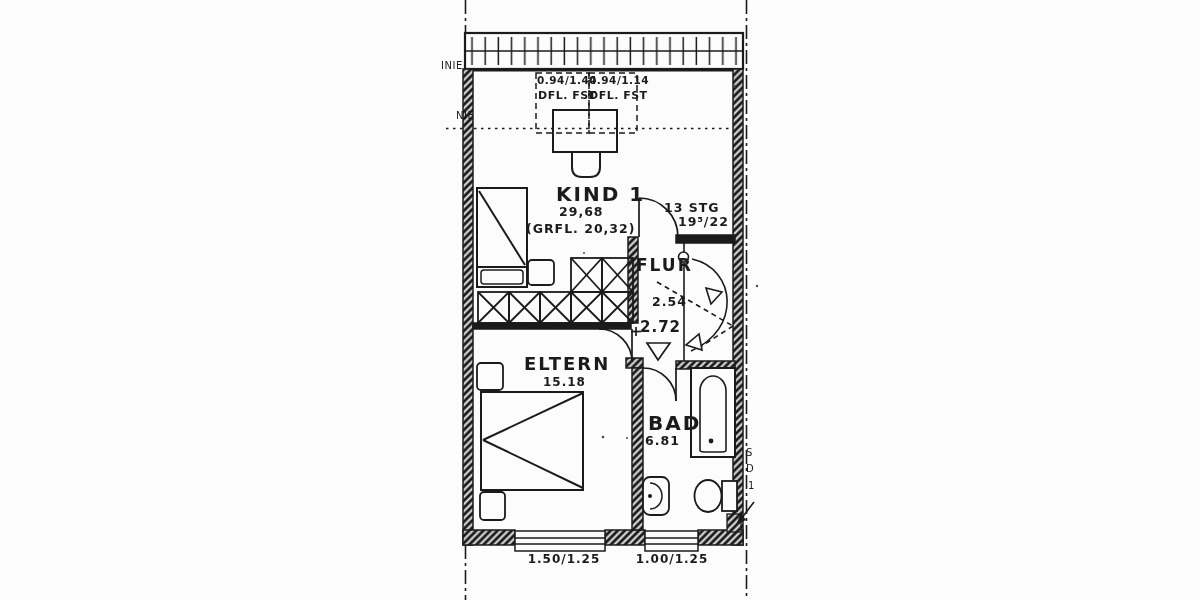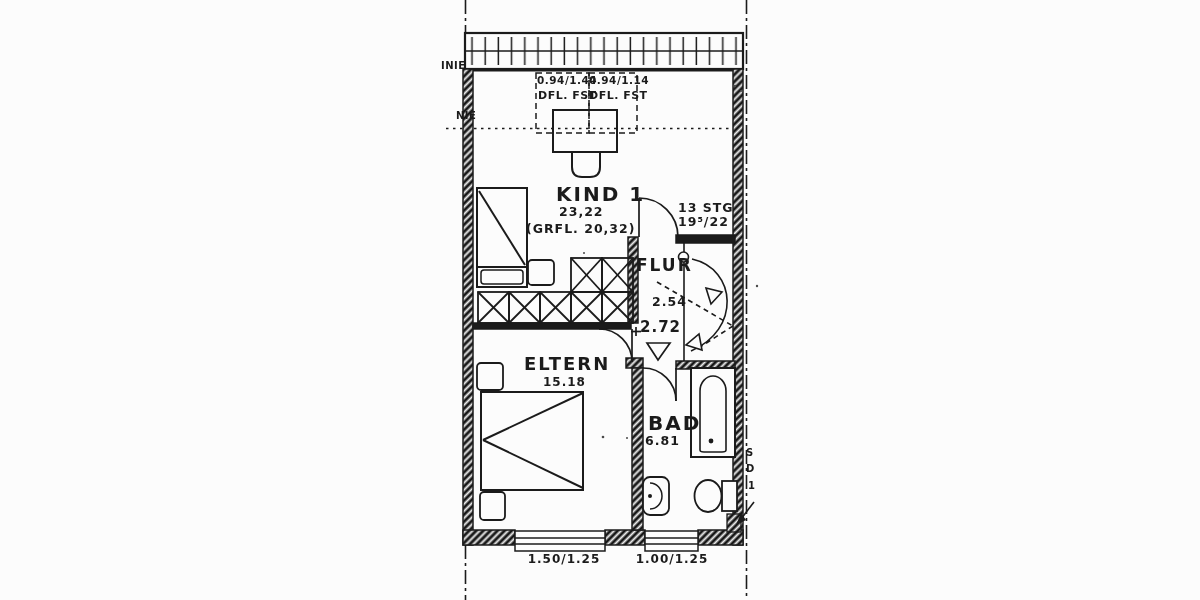--- a/index.html
+++ b/index.html
@@ -7,21 +7,21 @@
         font-family:"DejaVu Sans",sans-serif;}
   .page svg{position:absolute;left:0;top:0;}
   .lbl{position:absolute;color:#1b1b1b;font-weight:600;white-space:nowrap;letter-spacing:1.5px;}
   .name-lg{font-size:17px;letter-spacing:2px;}
   .name-md{font-size:20px;letter-spacing:2px;}
   .num{font-size:12.5px;letter-spacing:1px;}
   .num-lg{font-size:15px;letter-spacing:1px;}
   .dim{font-size:12px;letter-spacing:1px;text-align:center;width:116px;}
   .tiny{font-size:10.5px;letter-spacing:0.5px;text-align:center;}
   .stair-txt{font-size:12.5px;font-weight:700;letter-spacing:1px;}
-  .edge{font-size:10px;letter-spacing:0.5px;font-weight:700;}
+  .edge{font-size:10px;letter-spacing:0.5px;font-weight:400;}
 </style>
 </head>
 <body>
 
 <div class="page">
 
   <svg width="1200" height="600" viewBox="0 0 1200 600">
     <defs>
       <pattern id="hatch" width="5" height="5" patternUnits="userSpaceOnUse" patternTransform="rotate(45)">
         <rect width="5" height="5" fill="#ececec"></rect>
@@ -180,24 +180,24 @@
         <circle cx="584" cy="253" r="1"></circle>
     </g>
   </svg>
 
   <div class="lbl tiny" style="left:537px;top:74px;width:51px;">0.94/1.44</div>
   <div class="lbl tiny" style="left:589px;top:74px;width:32px;">0.94/1.14</div>
   <div class="lbl tiny" style="left:538px;top:89px;width:50px;font-size:11px;">DFL. FST</div>
   <div class="lbl tiny" style="left:589px;top:89px;width:48px;font-size:11px;">DFL. FST</div>
 
   <div class="lbl name-md" style="left:556px;top:182px;">KIND 1</div>
-  <div class="lbl num" style="left:559px;top:204px;">23,22</div>
+  <div class="lbl num" style="left:559px;top:204px;">29,68</div>
   <div class="lbl num" style="left:526px;top:221px;">(GRFL. 20,32)</div>
 
-  <div class="lbl stair-txt" style="left:678px;top:200px;">13 STG</div>
+  <div class="lbl stair-txt" style="left:664px;top:200px;">13 STG</div>
   <div class="lbl stair-txt" style="left:678px;top:214px;">19⁵/22</div>
 
   <div class="lbl name-lg" style="left:636px;top:255px;">FLUR</div>
   <div class="lbl num" style="left:646px;top:294px;margin-left:6px;">2.54</div>
   <div class="lbl num-lg" style="left:640px;top:318px;">2.72</div>
 
   <div class="lbl name-lg" style="left:524px;top:353px;font-size:18px;">ELTERN</div>
   <div class="lbl num" style="left:543px;top:375px;font-size:12px;">15.18</div>
 
   <div class="lbl name-md" style="left:648px;top:411px;">BAD</div>

